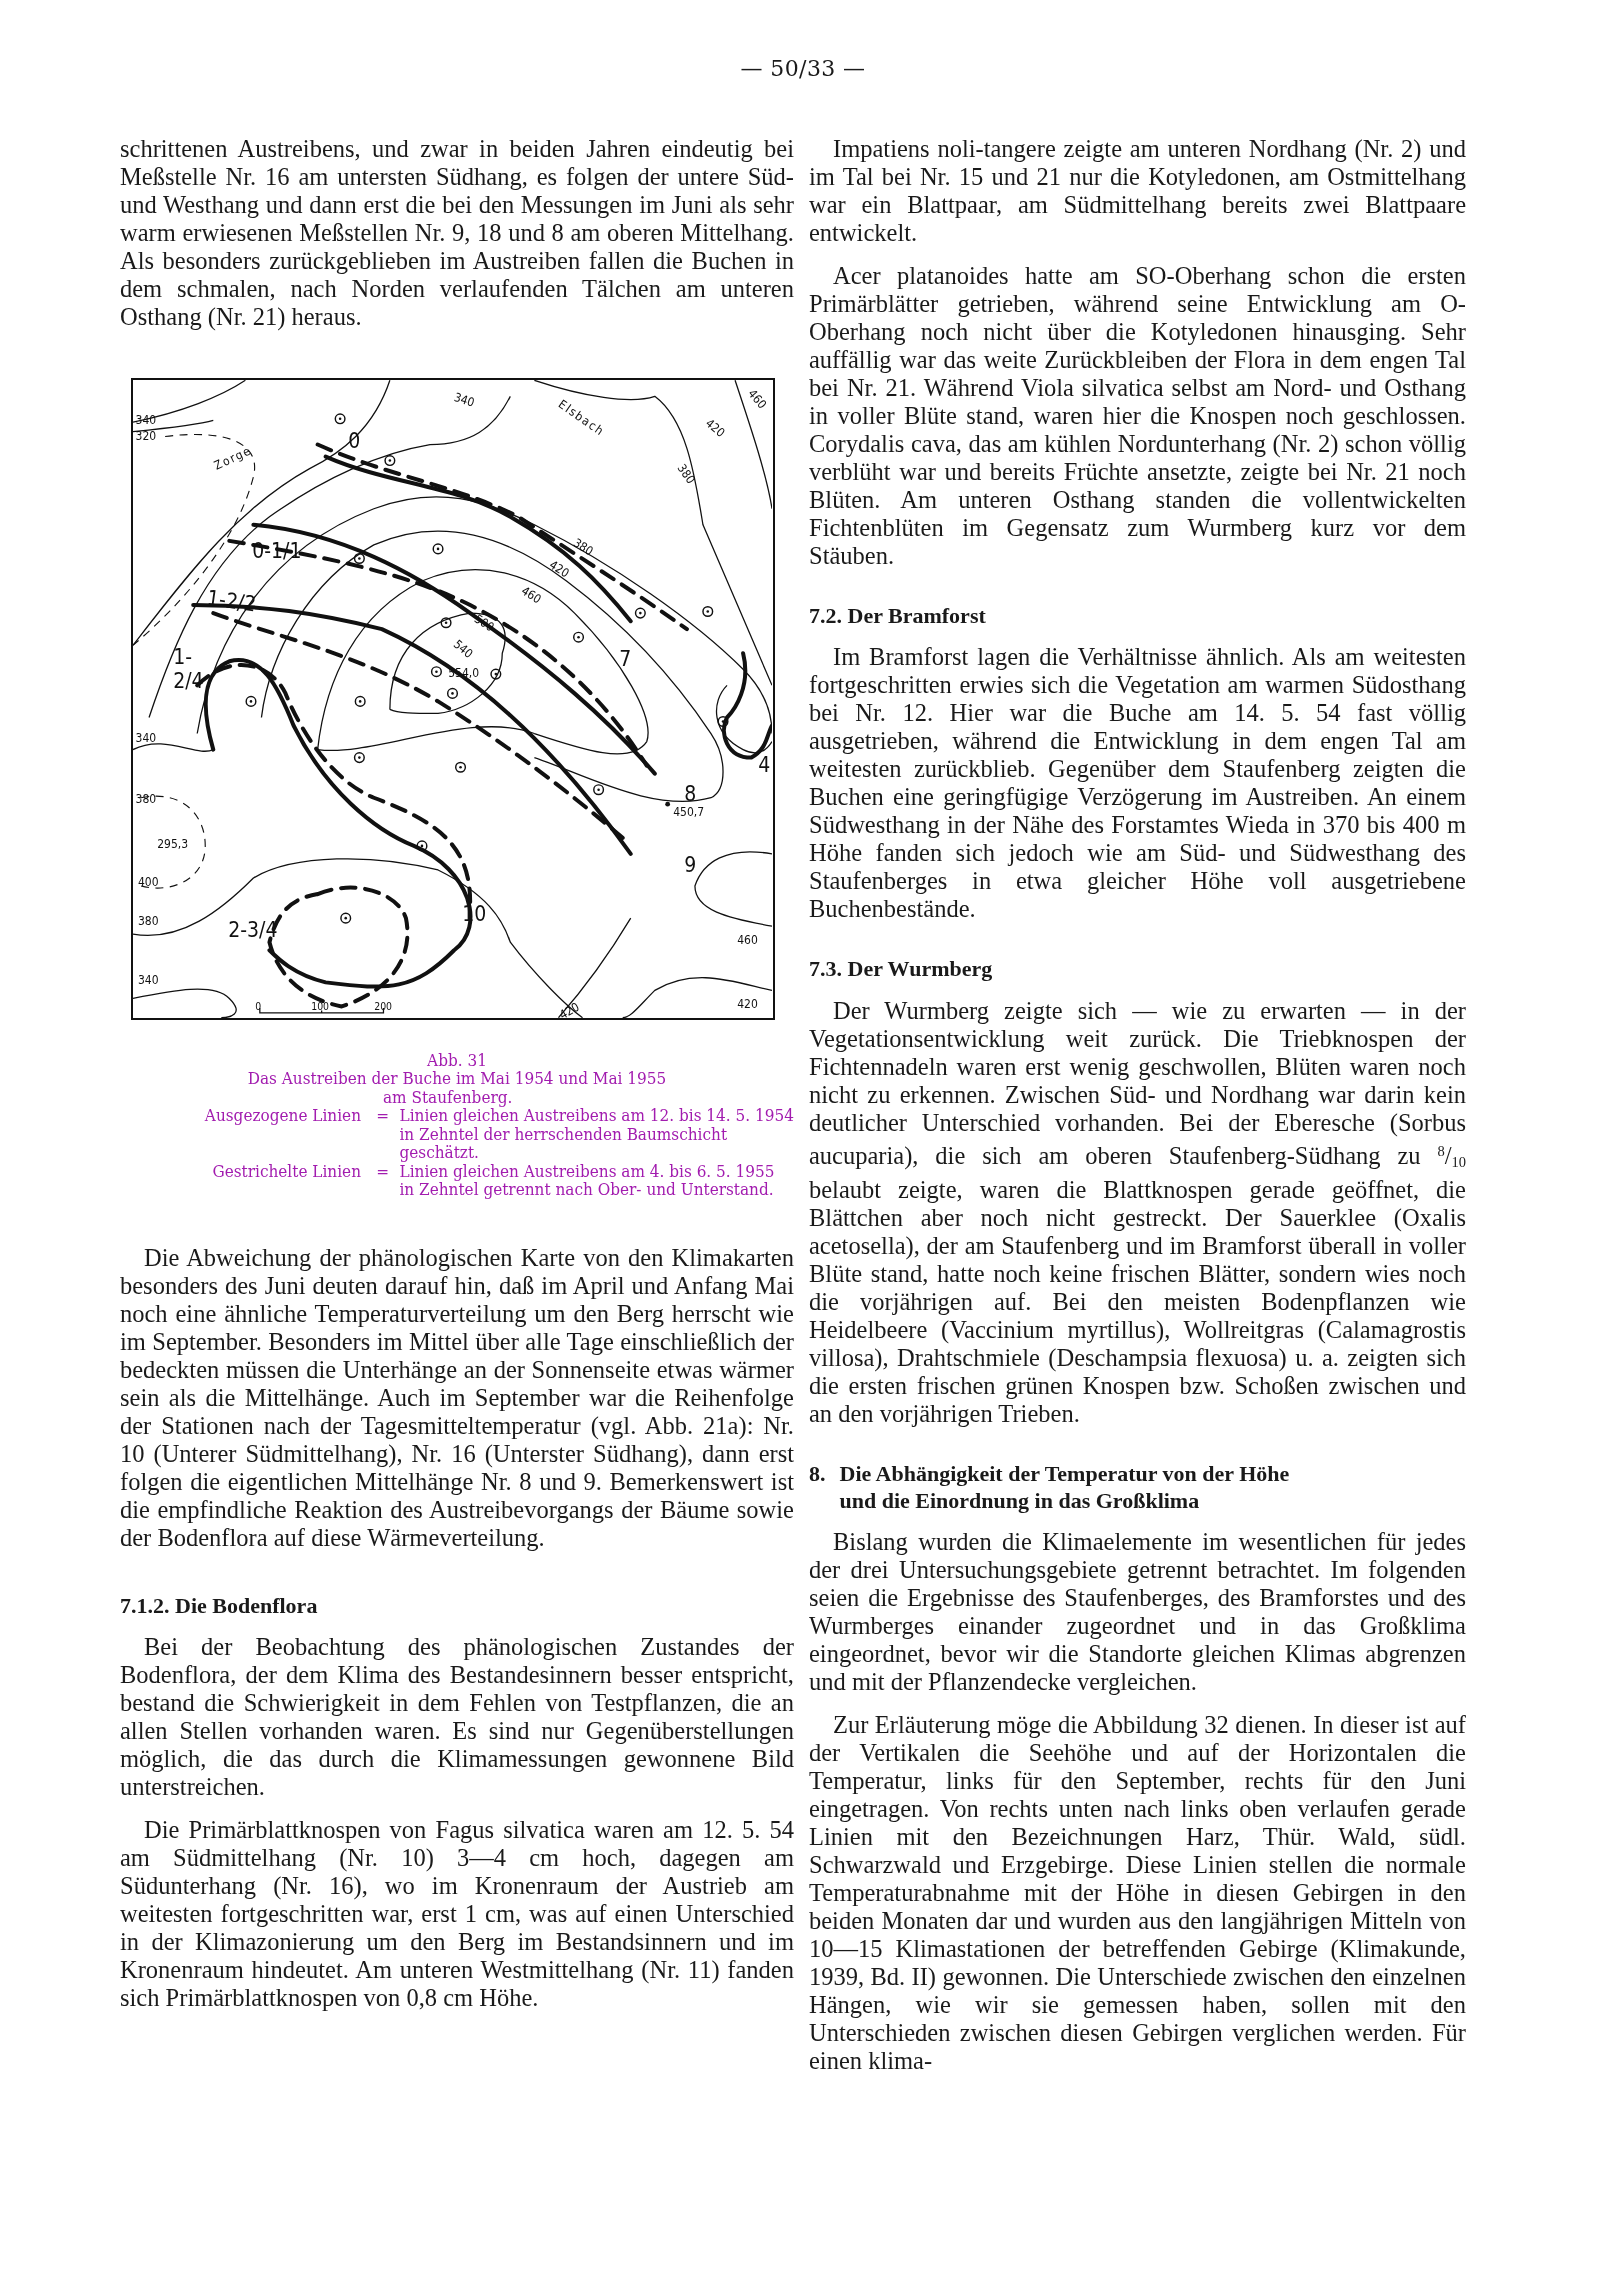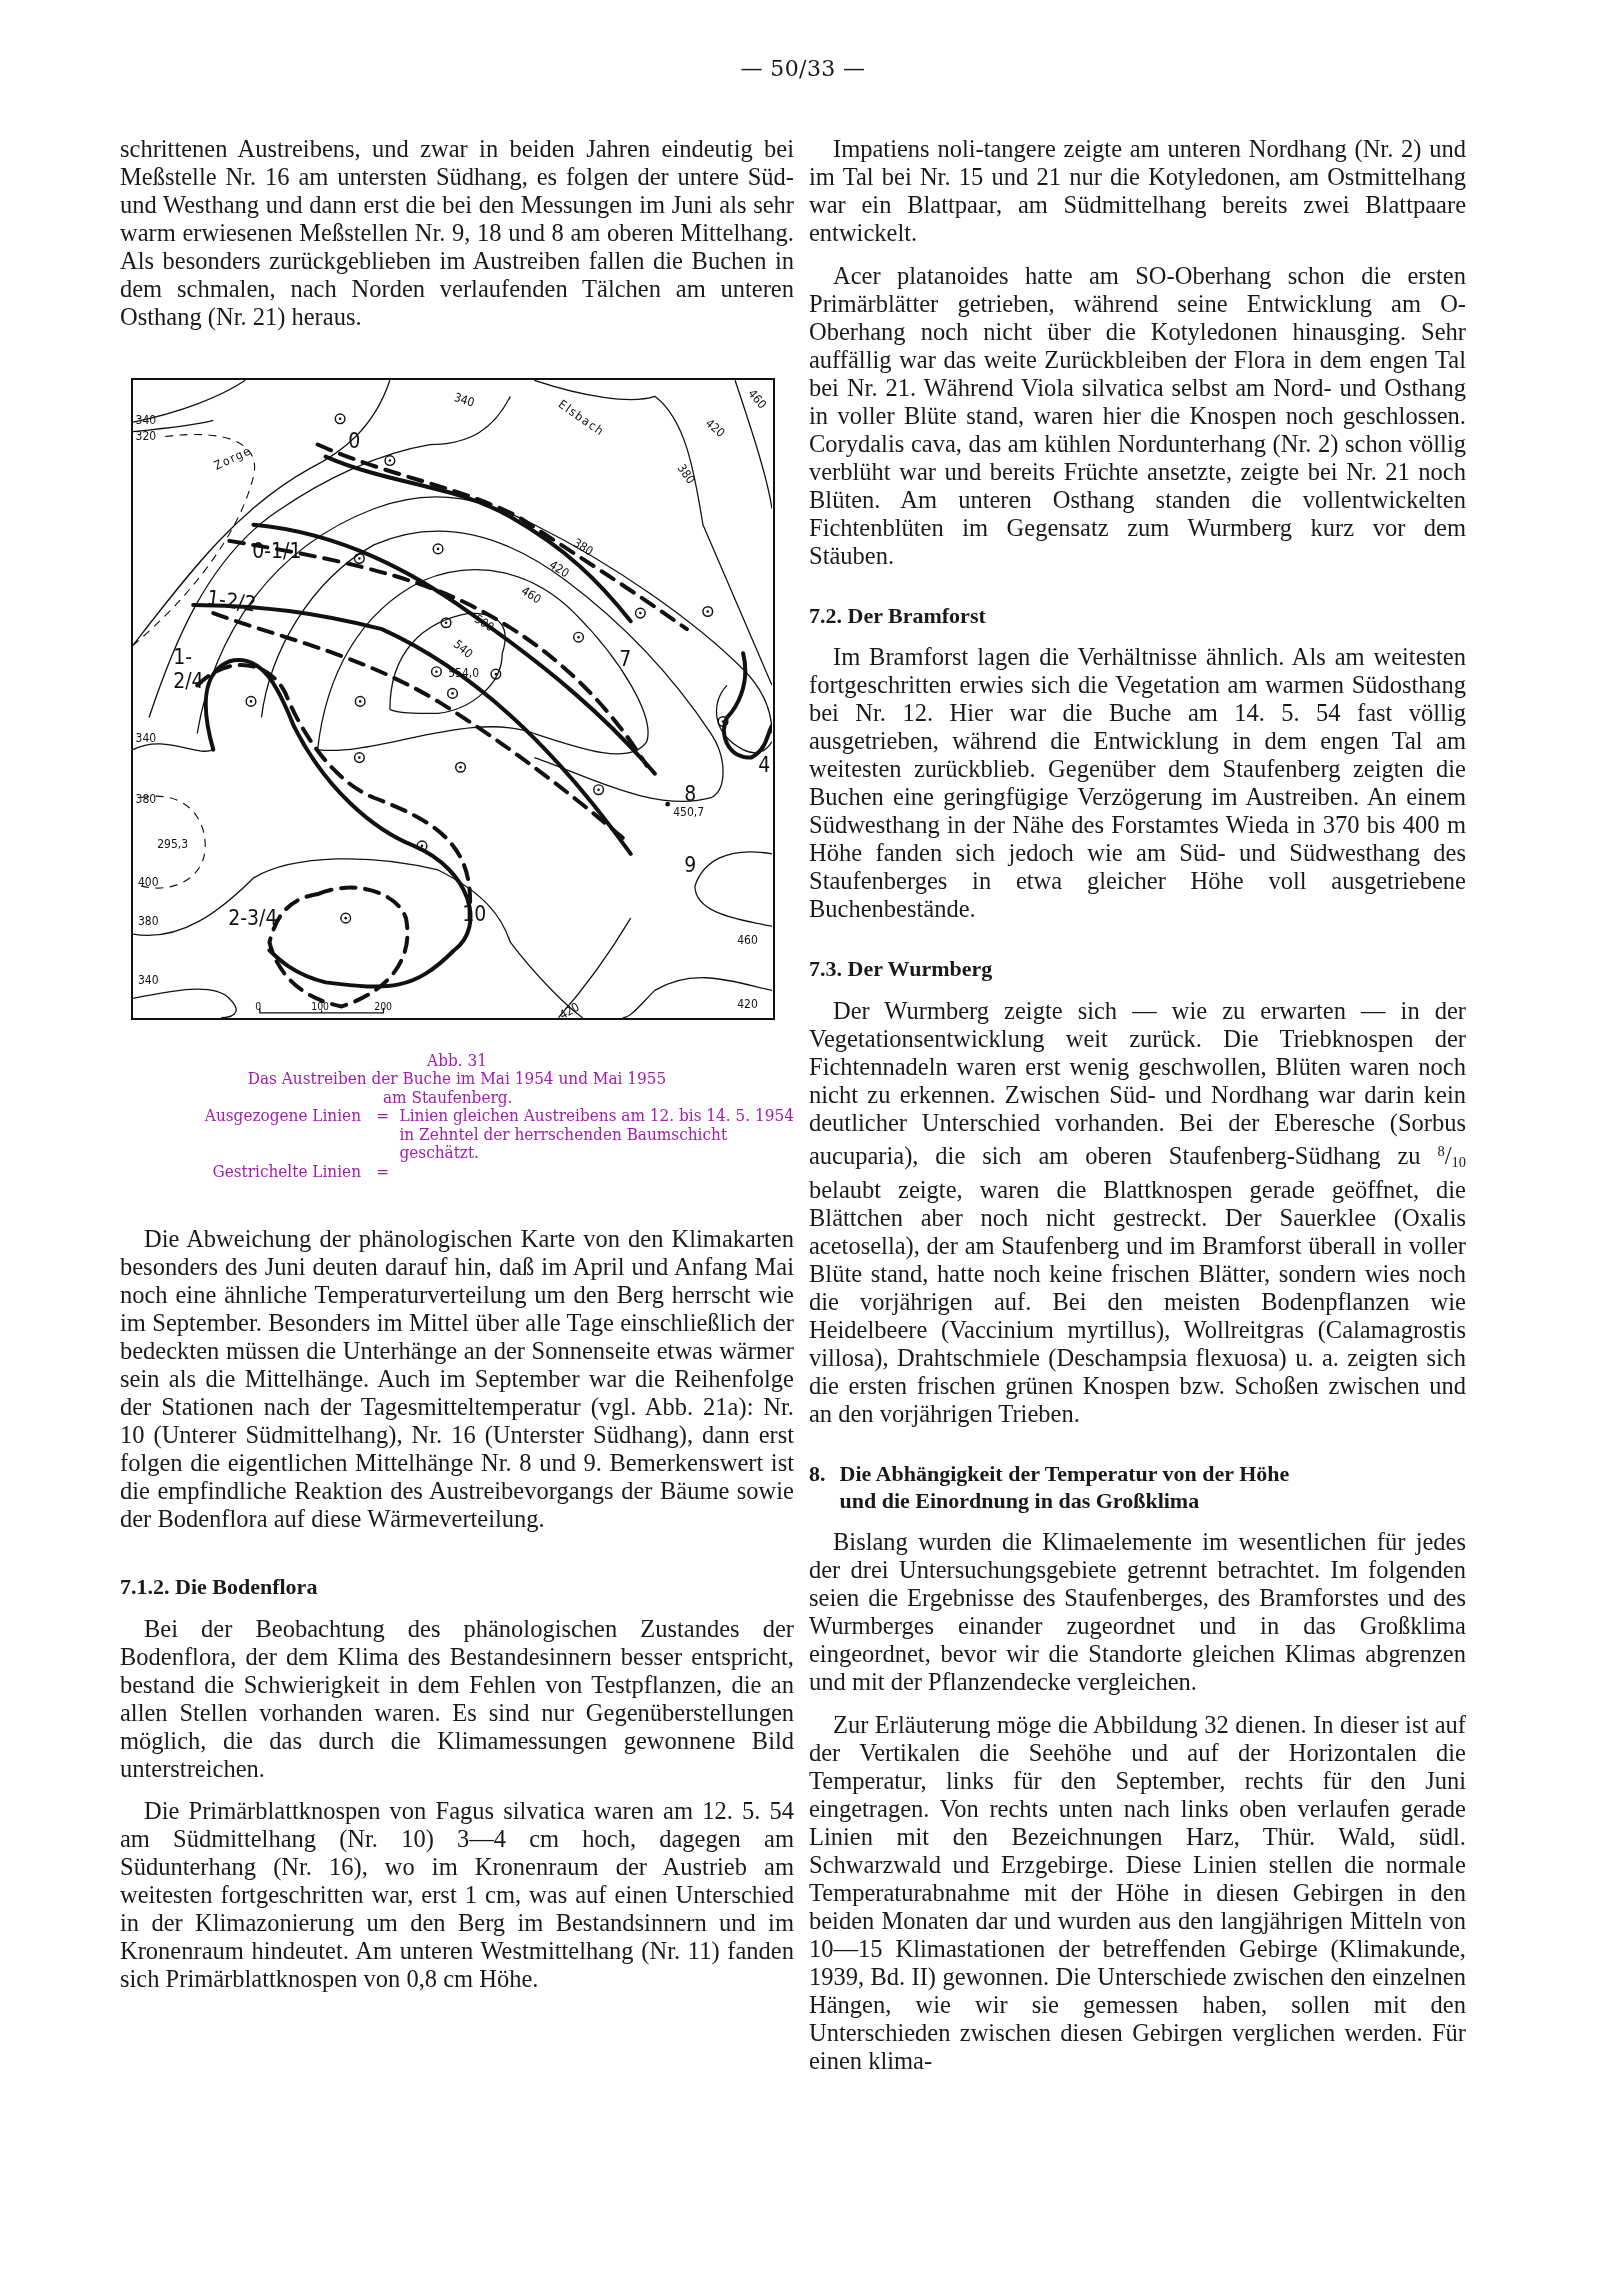--- a/index.html
+++ b/index.html
@@ -170,21 +170,21 @@
       <span style="position:absolute;left:604px;top:610px;font-size:12px;">420</span>
       <span style="position:absolute;left:80px;top:64px;font-size:12px;letter-spacing:1.6px;transform:rotate(-25deg);">Zorge</span>
       <span style="position:absolute;left:422px;top:24px;font-size:12px;letter-spacing:1.6px;transform:rotate(35deg);">Elsbach</span>
       <span style="position:absolute;left:315px;top:279px;font-size:12px;">554,0</span>
       <span style="position:absolute;left:24px;top:450px;font-size:12px;">295,3</span>
       <span style="position:absolute;left:540px;top:418px;font-size:12px;">450,7</span>
       <span style="position:absolute;left:215px;top:47px;font-size:21px;">0</span>
       <span style="position:absolute;left:119px;top:157px;font-size:21px;">0-1/1</span>
       <span style="position:absolute;left:74px;top:207px;font-size:21px;transform:rotate(8deg);">1-2/2</span>
       <span style="position:absolute;left:40px;top:265px;font-size:21px;width:40px;line-height:24px;">1-2/4</span>
-      <span style="position:absolute;left:95px;top:524px;font-size:21px;">2-3/4</span>
+      <span style="position:absolute;left:95px;top:536px;font-size:21px;">2-3/4</span>
       <span style="position:absolute;left:329px;top:520px;font-size:21px;">10</span>
       <span style="position:absolute;left:551px;top:471px;font-size:21px;">9</span>
       <span style="position:absolute;left:551px;top:400px;font-size:21px;">8</span>
       <span style="position:absolute;left:486px;top:265px;font-size:21px;">7</span>
       <span style="position:absolute;left:625px;top:371px;font-size:21px;">4</span>
       <span style="position:absolute;left:122px;top:612px;font-size:10.4px;">0</span>
       <span style="position:absolute;left:178px;top:612px;font-size:10.4px;">100</span>
       <span style="position:absolute;left:241px;top:612px;font-size:10.4px;">200</span>
     </div>
   </div>
@@ -194,20 +194,21 @@
     <div class="center">Das Austreiben der Buche im Mai 1954 und Mai 1955</div>
     <div style="padding-left:263px">am Staufenberg.</div>
     <div class="legend-row">
       <span class="key">Ausgezogene Linien</span>
       <span class="eq">=</span>
       <span class="val">Linien gleichen Austreibens am 12. bis 14. 5. 1954 in Zehntel der herrschenden Baumschicht geschätzt.</span>
     </div>
     <div class="legend-row">
       <span class="key">Gestrichelte  Linien</span>
       <span class="eq">=</span>
+      <span class="val">Linien gleichen Austreibens am 4. bis 6. 5. 1955 in Zehntel getrennt nach Ober- und Unterstand.</span>
     </div>
   </div>
 
   <div class="gap-md" style="height:45px"></div>
   <p class="indent">Die Abweichung der phänologischen Karte von den Klimakarten besonders des Juni deuten darauf hin, daß im April und Anfang Mai noch eine ähnliche Temperaturverteilung um den Berg herrscht wie im September. Besonders im Mittel über alle Tage einschließlich der bedeckten müssen die Unterhänge an der Sonnenseite etwas wärmer sein als die Mittelhänge. Auch im September war die Reihenfolge der Stationen nach der Tagesmitteltemperatur (vgl. Abb. 21a): Nr. 10 (Unterer Südmittelhang), Nr. 16 (Unterster Südhang), dann erst folgen die eigentlichen Mittelhänge Nr. 8 und 9. Bemerkenswert ist die empfindliche Reaktion des Austreibevorgangs der Bäume sowie der Bodenflora auf diese Wärmeverteilung.</p>
 
   <div class="gap-md" style="height:40px"></div>
   <p class="heading">
     <span>7.1.2.</span>
     <span>Die Bodenflora</span>

